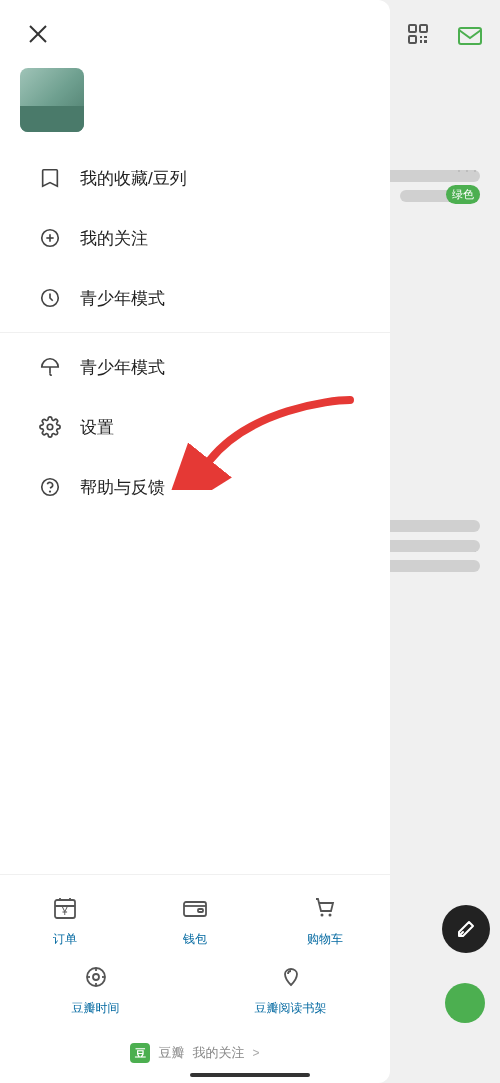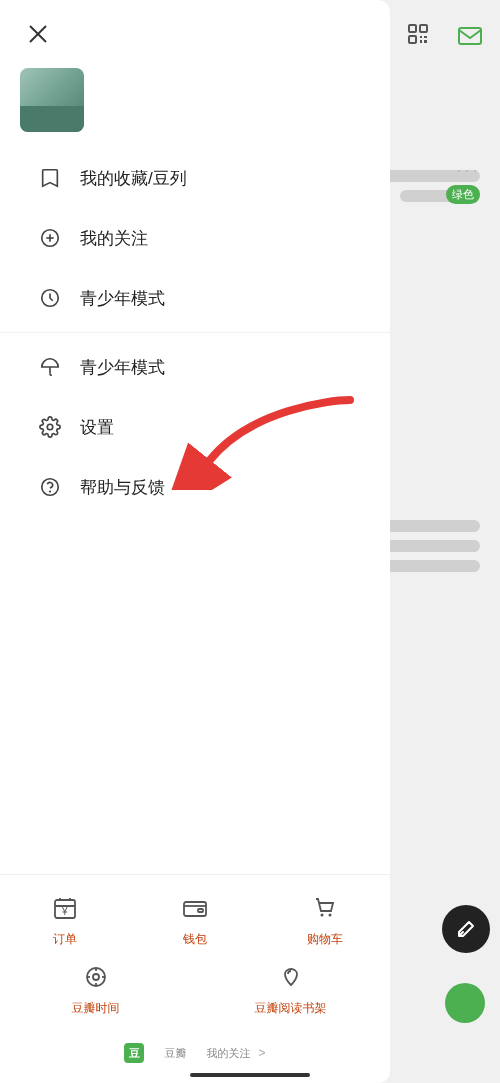--- a/index.html
+++ b/index.html
@@ -199,21 +199,21 @@
     }
 
     .bottom-icon {
       font-size: 24px;
       color: #555;
       margin-bottom: 4px;
     }
 
     .bottom-label {
       font-size: 12px;
-      color: #c2410c;
+      color: #0369a1;
     }
 
     
     .drawer-footer {
       padding: 10px 0 20px;
       display: flex;
       align-items: center;
       justify-content: center;
       gap: 8px;
     }
@@ -222,23 +222,22 @@
       width: 20px; height: 20px;
       background: #4caf50;
       border-radius: 4px;
       display: flex; align-items: center; justify-content: center;
       color: white;
       font-size: 11px;
       font-weight: bold;
     }
 
     .footer-text {
-      font-size: 11px;
+      font-size: 13px;
       color: #888;
-      margin-left: 12px;
     }
 
     .footer-chevron {
       color: #aaa;
       font-size: 12px;
     }
 
     
     .home-indicator {
       position: absolute;

